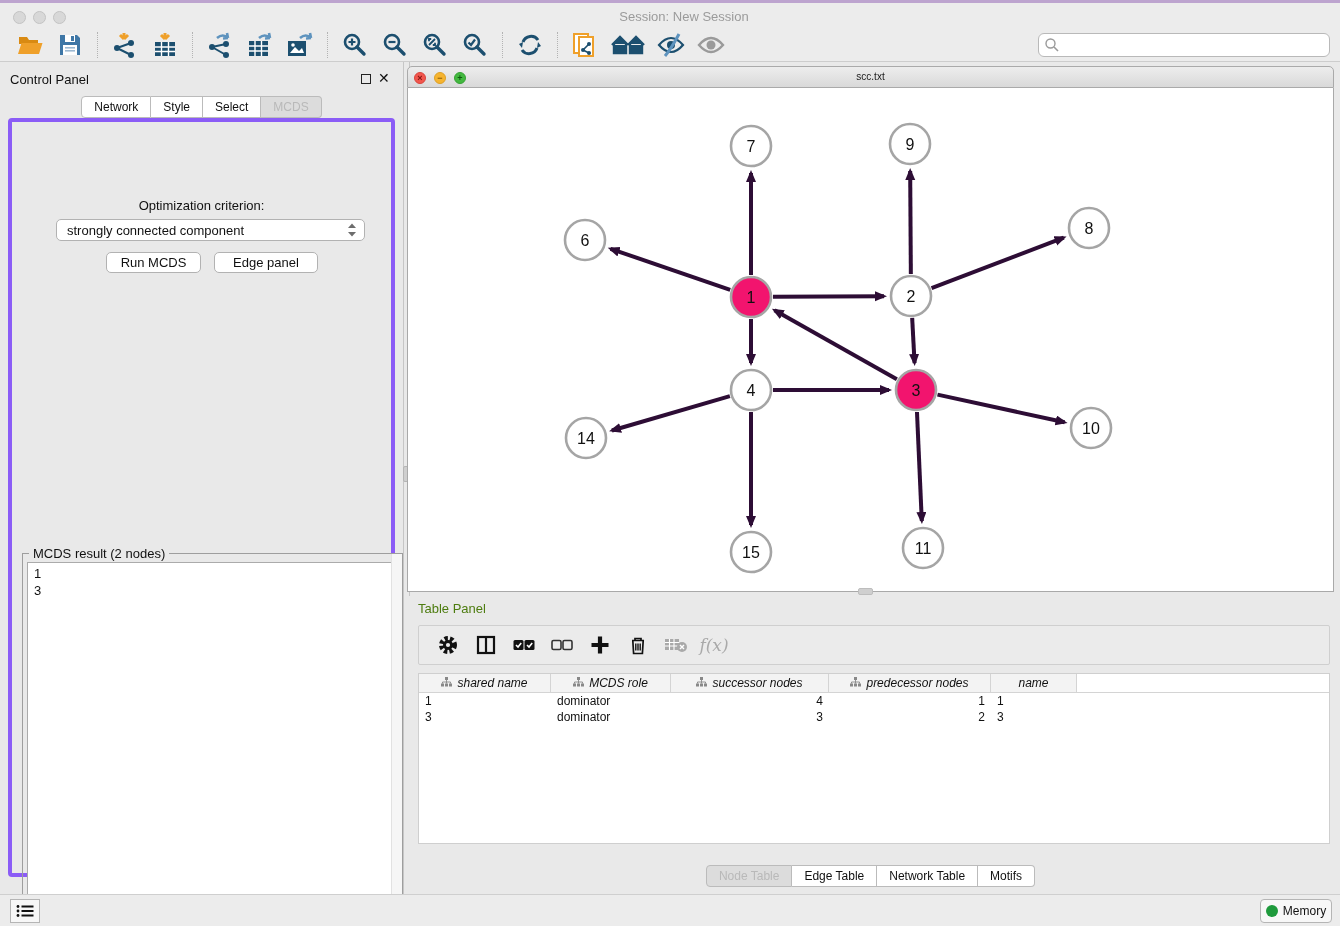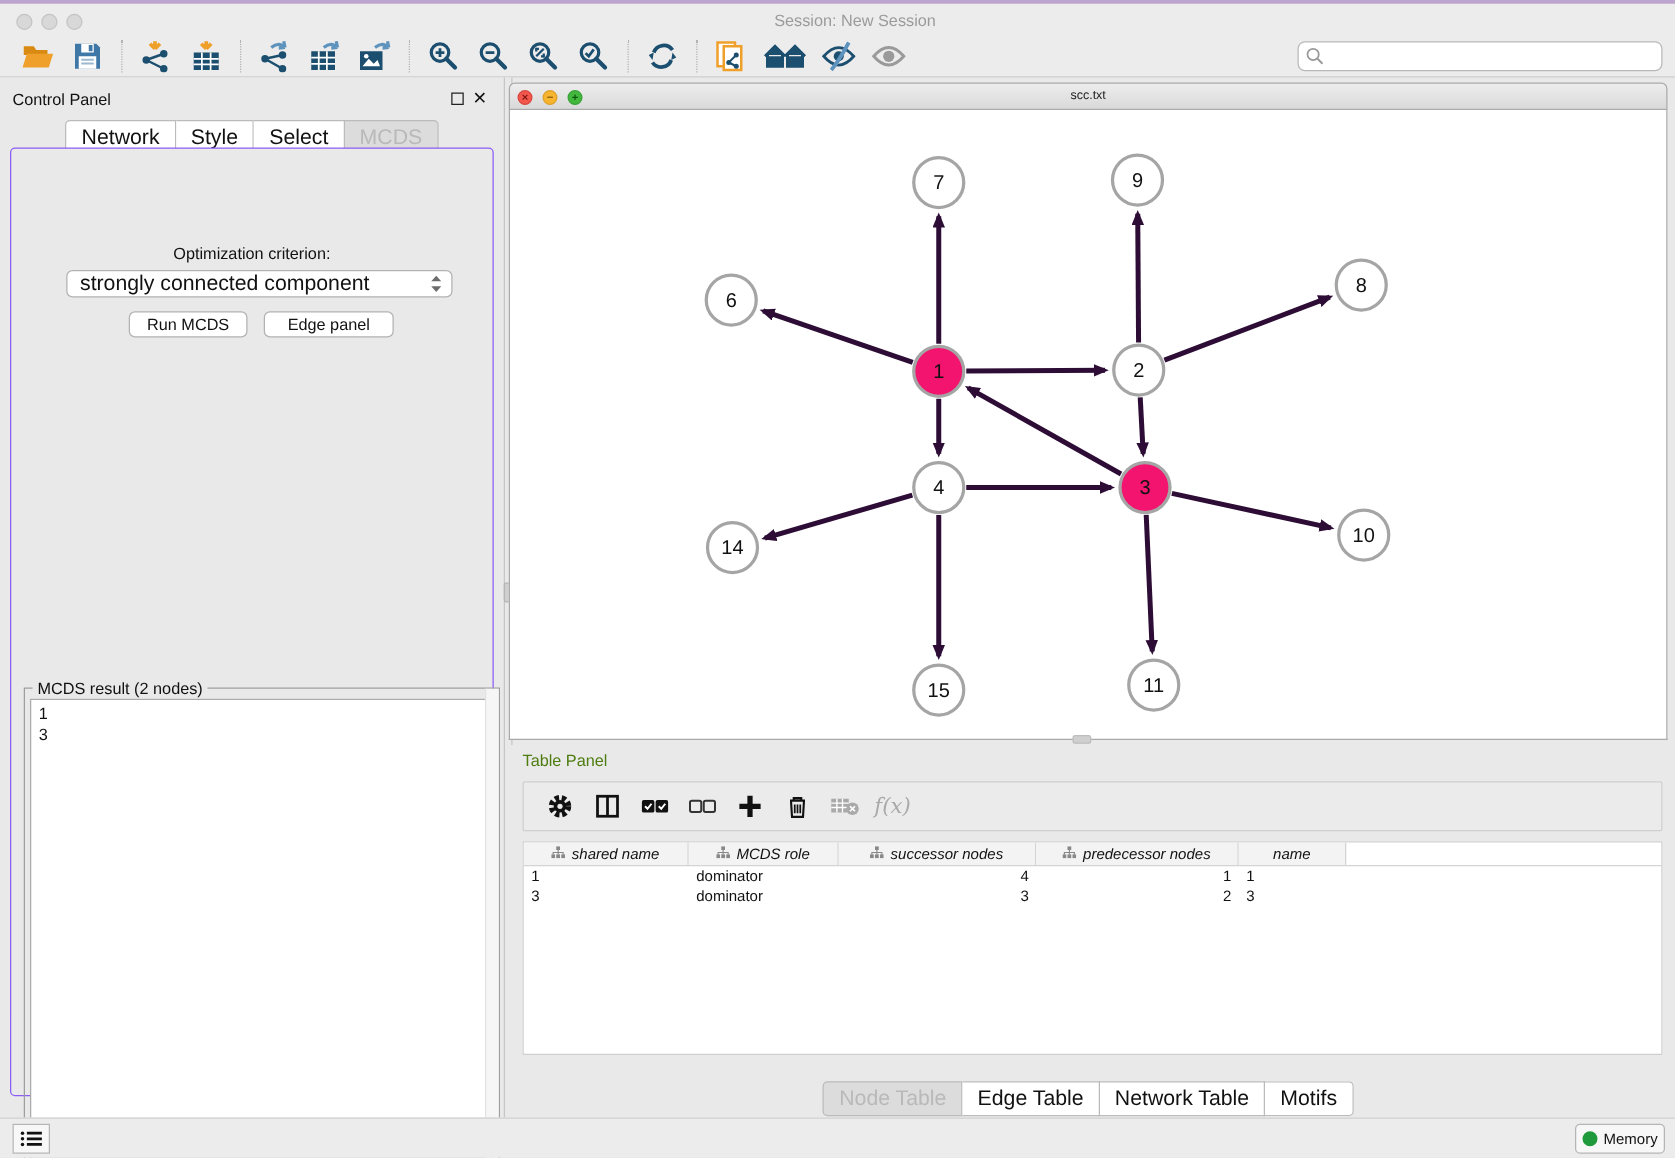--- a/index.html
+++ b/index.html
@@ -18,27 +18,27 @@
   .tsep { width:1px; height:26px; border-left:1px dotted #b3b3b3; margin:0 7px; }
   #search-wrap { position:absolute; right:10px; top:5px; width:292px; height:24px; background:#fff; border:1px solid #b9b9b9; border-radius:6px; display:flex; align-items:center; padding-left:5px; }
   #search-wrap input { border:none; outline:none; flex:1; height:20px; font-size:12px; background:transparent; }
 
   
   #control-panel { position:absolute; left:0; top:62px; width:403px; height:832px; background:#e9e9e9;padding-left:40px; }
   #cp-header { position:absolute; left:10px; top:10px; font-size:13px; color:#111; }
   .panel-float { position:absolute; top:12px; width:10px; height:10px; border:1.5px solid #222; background:transparent; }
   .panel-close { position:absolute; top:9px; font-size:14px; font-weight:bold; color:#111; line-height:14px; }
   #cp-tabs { position:absolute; left:0; top:34px; width:100%; display:flex; justify-content:center; }
-  .tab { font-size:17px; padding:3px 12px; background:#fff; border:1px solid #bbb; border-left:none; color:#111; }
+  .tab { font-size:12px; padding:3px 12px; background:#fff; border:1px solid #bbb; border-left:none; color:#111; }
   .tab:first-child { border-left:1px solid #bbb; border-radius:4px 0 0 4px; }
   .tab:last-child { border-radius:0 4px 4px 0; }
   #cp-tabs .tab.selected, #tp-tabs .tab.selected { background:#dcdcdc; color:#b9b9b9; }
-  #cp-content { position:absolute; left:8px; top:56px; width:387px; height:759px; border:1px solid #8b5cf6; border-radius:4px; background:#e9e9e9; }
+  #cp-content { position:absolute; left:8px; top:56px; width:387px; height:759px; border:4px solid #8b5cf6; border-radius:4px; background:#e9e9e9; }
   #opt-label { position:absolute; left:0; right:0; top:76px; text-align:center; font-size:13px; color:#111; }
-  #opt-select { position:absolute; left:44px; top:97px; width:309px; height:22px; background:#fff; border:1px solid #b2b2b2; border-radius:5px; font-size:17px; display:flex; align-items:center; padding-left:10px; color:#111; }
+  #opt-select { position:absolute; left:44px; top:97px; width:309px; height:22px; background:#fff; border:1px solid #b2b2b2; border-radius:5px; font-size:13px; display:flex; align-items:center; padding-left:10px; color:#111; }
   #opt-stepper { position:absolute; right:6px; top:2px; width:12px; height:16px; }
   .cp-btn { position:absolute; top:130px; height:21px; background:#fff; border:1px solid #b2b2b2; border-radius:5px; font-size:13px; display:flex; align-items:center; justify-content:center; color:#111; }
   #run-btn { left:94px; width:95px; }
   #closep-btn { left:202px; width:104px; }
   #result-group { position:absolute; left:10px; top:431px; width:381px; height:382px; border:1px solid #9e9e9e; }
   #result-legend { position:absolute; left:6px; top:-8px; background:#e9e9e9; padding:0 4px; font-size:13px; color:#111; }
   #result-box { position:absolute; left:4px; top:8px; right:4px; bottom:4px; background:#fff; border:1px solid #ababab; font-size:13px; color:#111; padding:2px 6px; line-height:17px; white-space:pre-line; }
   #result-scroll { position:absolute; right:0; top:0; bottom:0; width:11px; background:#f6f6f6; border-left:1px solid #e2e2e2; }
 
   

